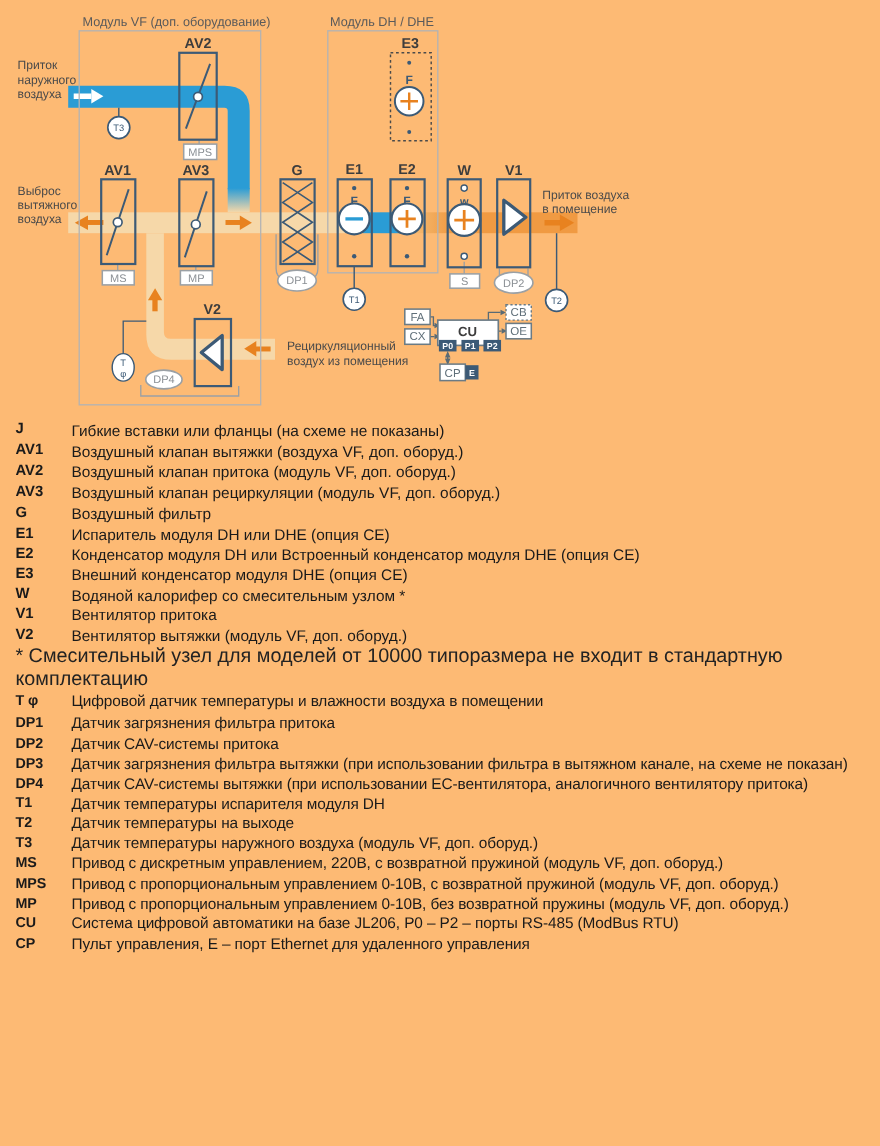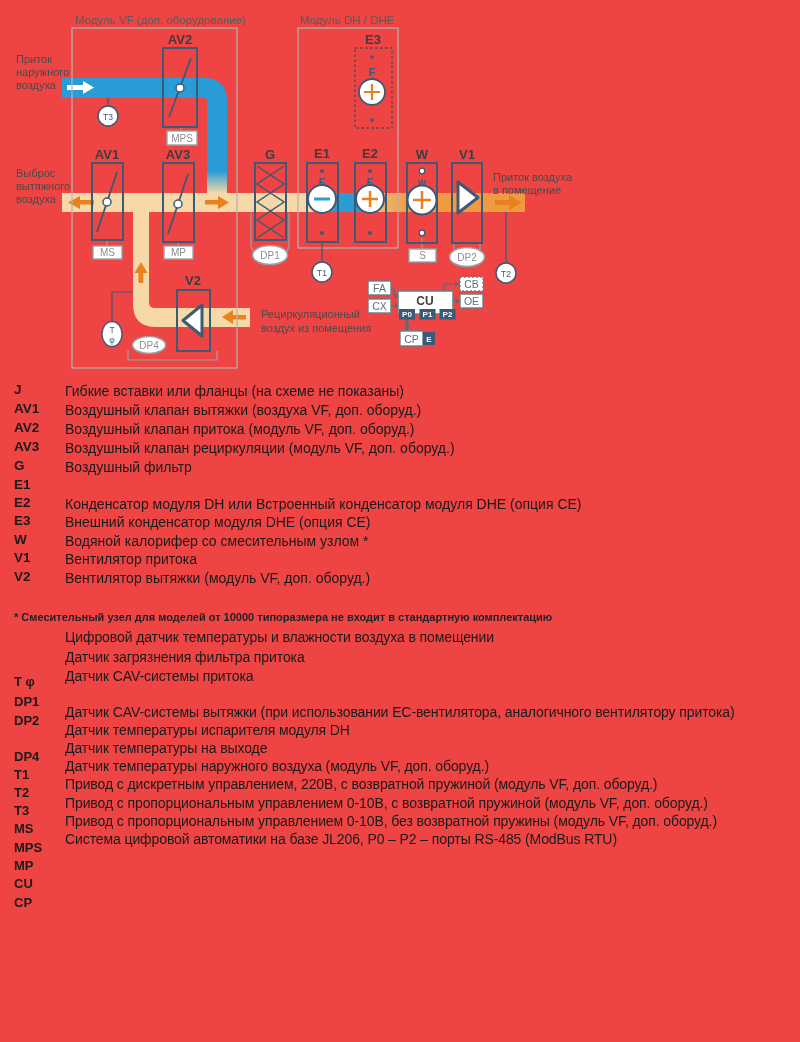--- a/index.html
+++ b/index.html
@@ -1,35 +1,35 @@
 <!DOCTYPE html>
 <html><head>
 <meta charset="utf-8">
 <style>
   html,body{margin:0;padding:0;background:#fff;}
-  .page{position:relative;width:800px;height:1042px;background:#ef4444;font-family:"Liberation Sans",sans-serif;overflow:hidden;}
+  .page{position:relative;width:800px;height:1042px;background:#fdba74;font-family:"Liberation Sans",sans-serif;overflow:hidden;}
   .diagram-svg{position:absolute;left:0;top:0;}
   
   .lbl{font:bold 13px "Liberation Sans",sans-serif;fill:#3d3d3d;text-anchor:middle;}
   .mtitle{font:11.5px "Liberation Sans",sans-serif;fill:#5a5a5a;}
   .flow{font:11px "Liberation Sans",sans-serif;fill:#4a4a4a;}
   .sens{font:8.5px "Liberation Sans",sans-serif;fill:#3c5a76;text-anchor:middle;}
   .gtxt{font:10px "Liberation Sans",sans-serif;fill:#8a8f94;text-anchor:middle;}
   .ctl{font:10.5px "Liberation Sans",sans-serif;fill:#5f6f79;text-anchor:middle;}
   .cutxt{font:bold 12px "Liberation Sans",sans-serif;fill:#3d3d3d;text-anchor:middle;}
   .ptxt{font:bold 8px "Liberation Sans",sans-serif;fill:#ffffff;text-anchor:middle;}
   .fl{font:bold 11px "Liberation Sans",sans-serif;fill:#3c5a76;text-anchor:middle;}
   .wl{font:bold 10px "Liberation Sans",sans-serif;fill:#3c5a76;text-anchor:middle;}
   
   .lrow{position:absolute;left:14px;display:flex;align-items:flex-start;}
   .lcode{width:51px;flex:none;font-weight:bold;font-size:13.5px;color:#1a1a1a;}
   .ltext{font-size:14px;color:#1a1a1a;line-height:18px;max-width:738px;}
-  .g2 .lcode{font-size:13px;margin-top:45px;}
+  .g2 .lcode{font-size:13px;}
   .g2 .ltext{font-size:14px;letter-spacing:-0.1px;line-height:17.5px;}
-  .footnote{position:absolute;left:14px;top:611px;font-size:11px;color:#222;font-weight:bold;}
+  .footnote{position:absolute;left:14px;top:586px;font-size:18px;color:#222;}
 </style>
 </head>
 <body>
 
 <div class="page">
 
   <svg class="diagram-svg" width="800" height="372" viewBox="0 0 800 372">
     <defs>
       <linearGradient id="blueFade" x1="0" y1="0" x2="0" y2="1">
         <stop offset="0" stop-color="#2a9cd5"></stop>
@@ -244,20 +244,21 @@
   <div class="lrow" style="top:439px">
       <span class="lcode">AV3</span>
       <span class="ltext">Воздушный клапан рециркуляции (модуль VF, доп. оборуд.)</span>
     </div>
   <div class="lrow" style="top:458px">
       <span class="lcode">G</span>
       <span class="ltext">Воздушный фильтр</span>
     </div>
   <div class="lrow" style="top:477px">
       <span class="lcode">E1</span>
+      <span class="ltext">Испаритель модуля DH или DHE (опция CE)</span>
     </div>
   <div class="lrow" style="top:495px">
       <span class="lcode">E2</span>
       <span class="ltext">Конденсатор модуля DH или Встроенный конденсатор модуля DHE (опция CE)</span>
     </div>
   <div class="lrow" style="top:513px">
       <span class="lcode">E3</span>
       <span class="ltext">Внешний конденсатор модуля DHE (опция CE)</span>
     </div>
   <div class="lrow" style="top:532px">
@@ -280,20 +281,24 @@
       <span class="ltext">Цифровой датчик температуры и влажности воздуха в помещении</span>
     </div>
   <div class="lrow g2" style="top:649px">
       <span class="lcode">DP1</span>
       <span class="ltext">Датчик загрязнения фильтра притока</span>
     </div>
   <div class="lrow g2" style="top:668px">
       <span class="lcode">DP2</span>
       <span class="ltext">Датчик CAV-системы притока</span>
     </div>
+  <div class="lrow g2" style="top:686px">
+      <span class="lcode">DP3</span>
+      <span class="ltext">Датчик загрязнения фильтра вытяжки (при использовании фильтра в вытяжном канале, на схеме не показан)</span>
+    </div>
   <div class="lrow g2" style="top:704px">
       <span class="lcode">DP4</span>
       <span class="ltext">Датчик CAV-системы вытяжки (при использовании ЕС-вентилятора, аналогичного вентилятору притока)</span>
     </div>
   <div class="lrow g2" style="top:722px">
       <span class="lcode">T1</span>
       <span class="ltext">Датчик температуры испарителя модуля DH</span>
     </div>
   <div class="lrow g2" style="top:740px">
       <span class="lcode">T2</span>
@@ -314,15 +319,16 @@
   <div class="lrow g2" style="top:813px">
       <span class="lcode">MP</span>
       <span class="ltext">Привод с пропорциональным управлением 0-10В, без возвратной пружины (модуль VF, доп. оборуд.)</span>
     </div>
   <div class="lrow g2" style="top:831px">
       <span class="lcode">CU</span>
       <span class="ltext">Система цифровой автоматики на базе JL206, P0 – P2 – порты RS-485 (ModBus RTU)</span>
     </div>
   <div class="lrow g2" style="top:850px">
       <span class="lcode">CP</span>
+      <span class="ltext">Пульт управления, Е – порт Ethernet для удаленного управления</span>
     </div>
 
 </div>
 
 </body></html>

